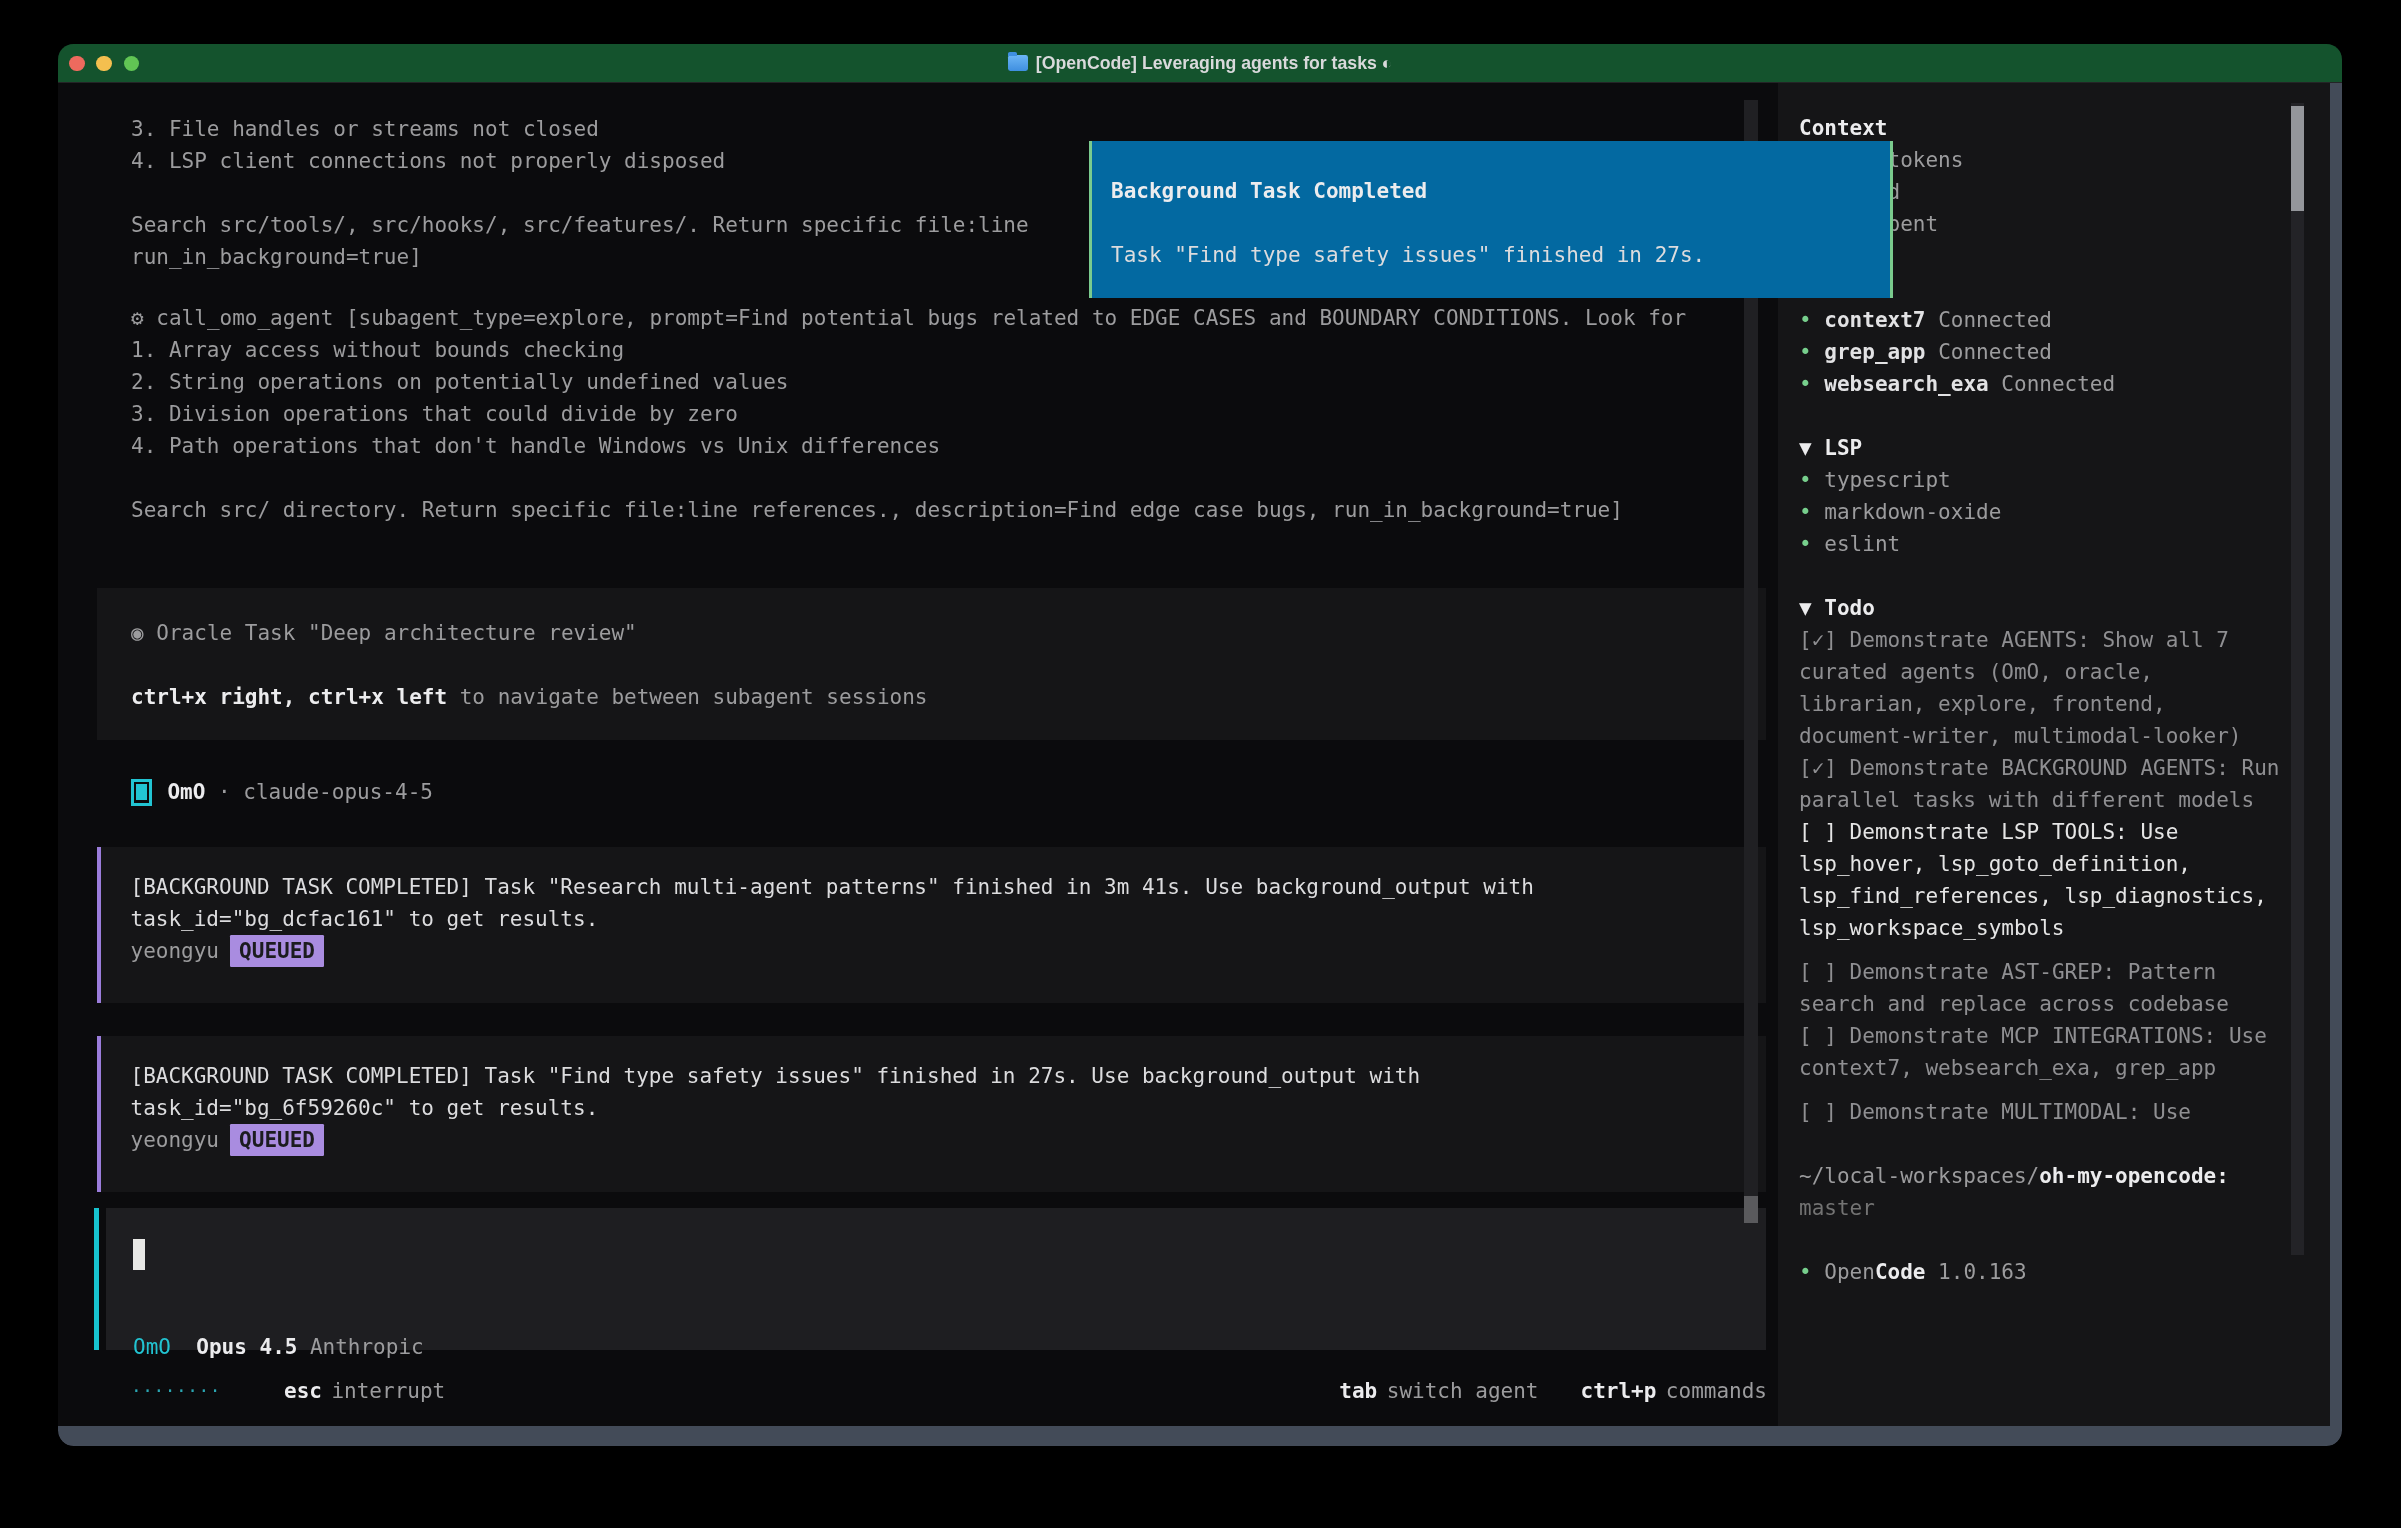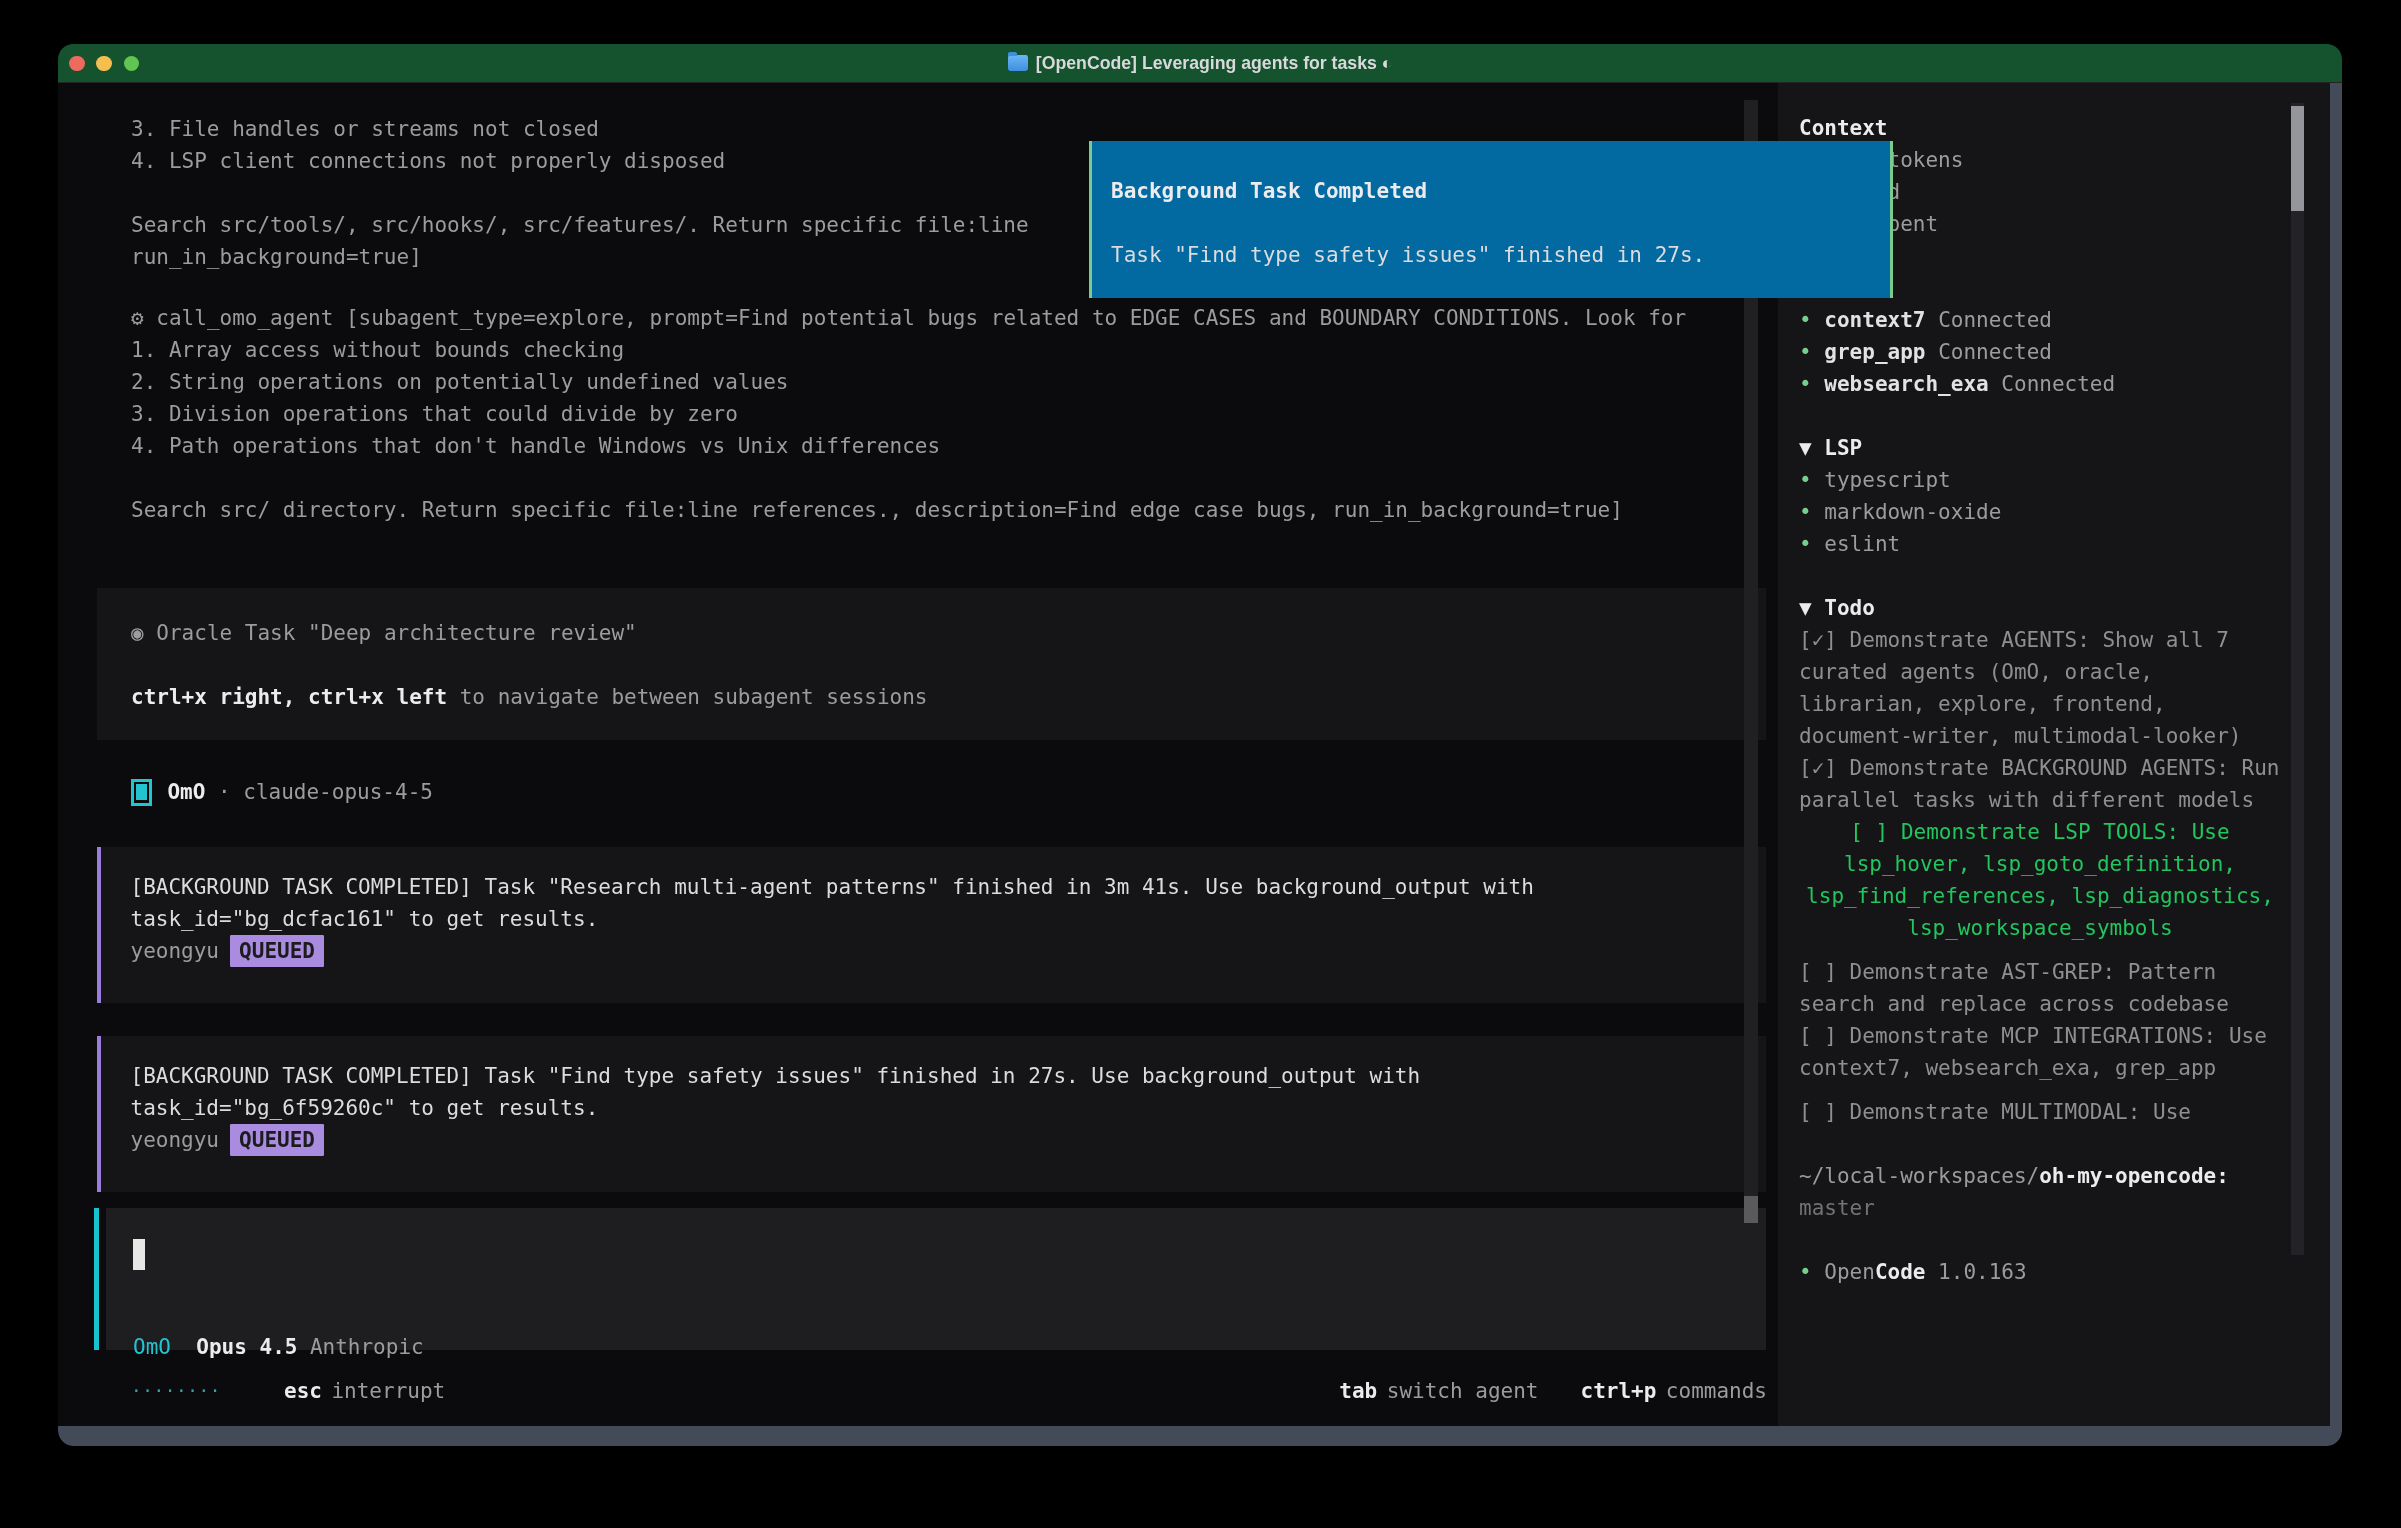--- a/index.html
+++ b/index.html
@@ -87,21 +87,21 @@
                    background:#151517; }
   .sidebar { position:absolute; left:1741px; top:68px; width:482px;
              font-size:21px; line-height:32px; color:#8f8f92; }
   .sb-section { margin-bottom:32px; }
   .sb-title { color:#ececee; font-weight:bold; }
   .sb-head { color:#ececee; font-weight:bold; white-space:pre; }
   .green { color:#77cf8d; }
   .mcp-name { color:#e2e2e4; font-weight:bold; }
   .todo-item { white-space:pre-wrap; }
   .todo-item.done, .todo-item.pending { color:#8f8f92; }
-  .todo-item.active { color:#22c55e;text-align:center; }
+  .todo-item.active { color:#e5e5e5; }
   .todo-item.spaced { margin-top:12px; }
   .ws-repo { color:#ececee; font-weight:bold; }
   .ws-branch { color:#737373; }
   .ver-bold { color:#ececee; font-weight:bold; }
 
   .side-scrollbar { position:absolute; left:2233px; top:59px; width:13px; height:1152px;
                     background:#232327; }
   .side-scroll-thumb { position:absolute; left:0; top:3px; width:13px; height:105px;
                        background:#94969b; }
 

